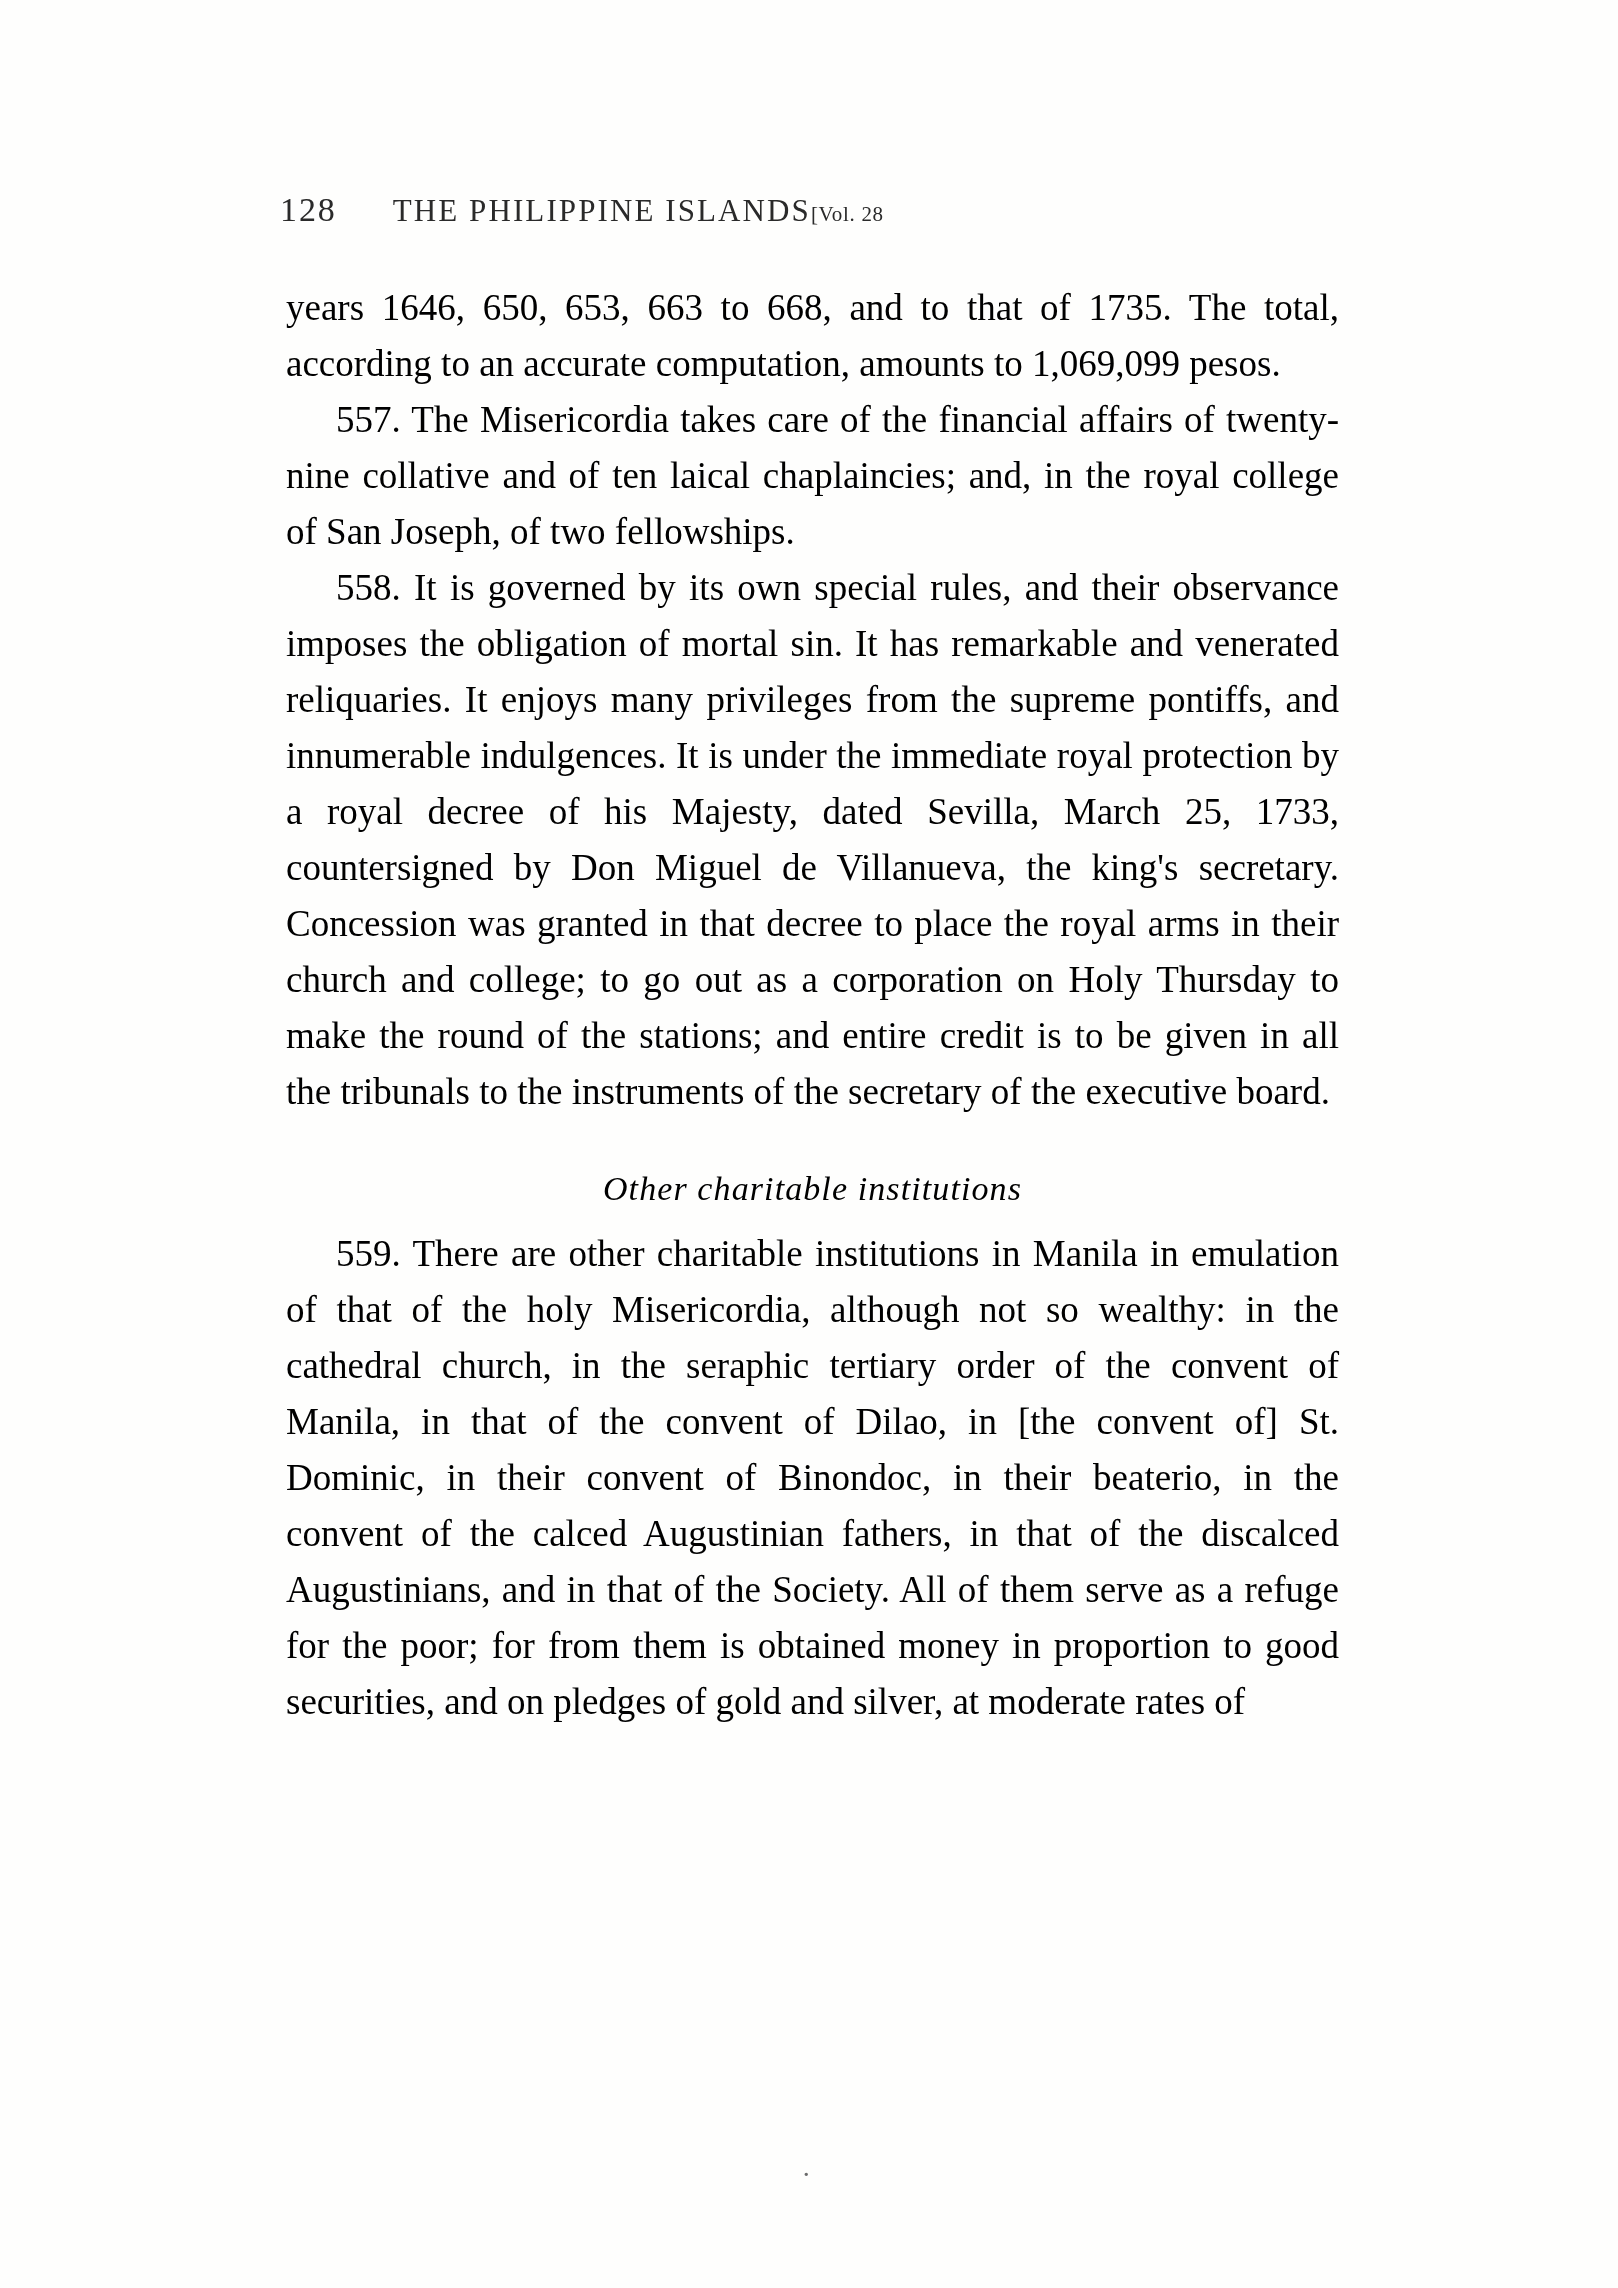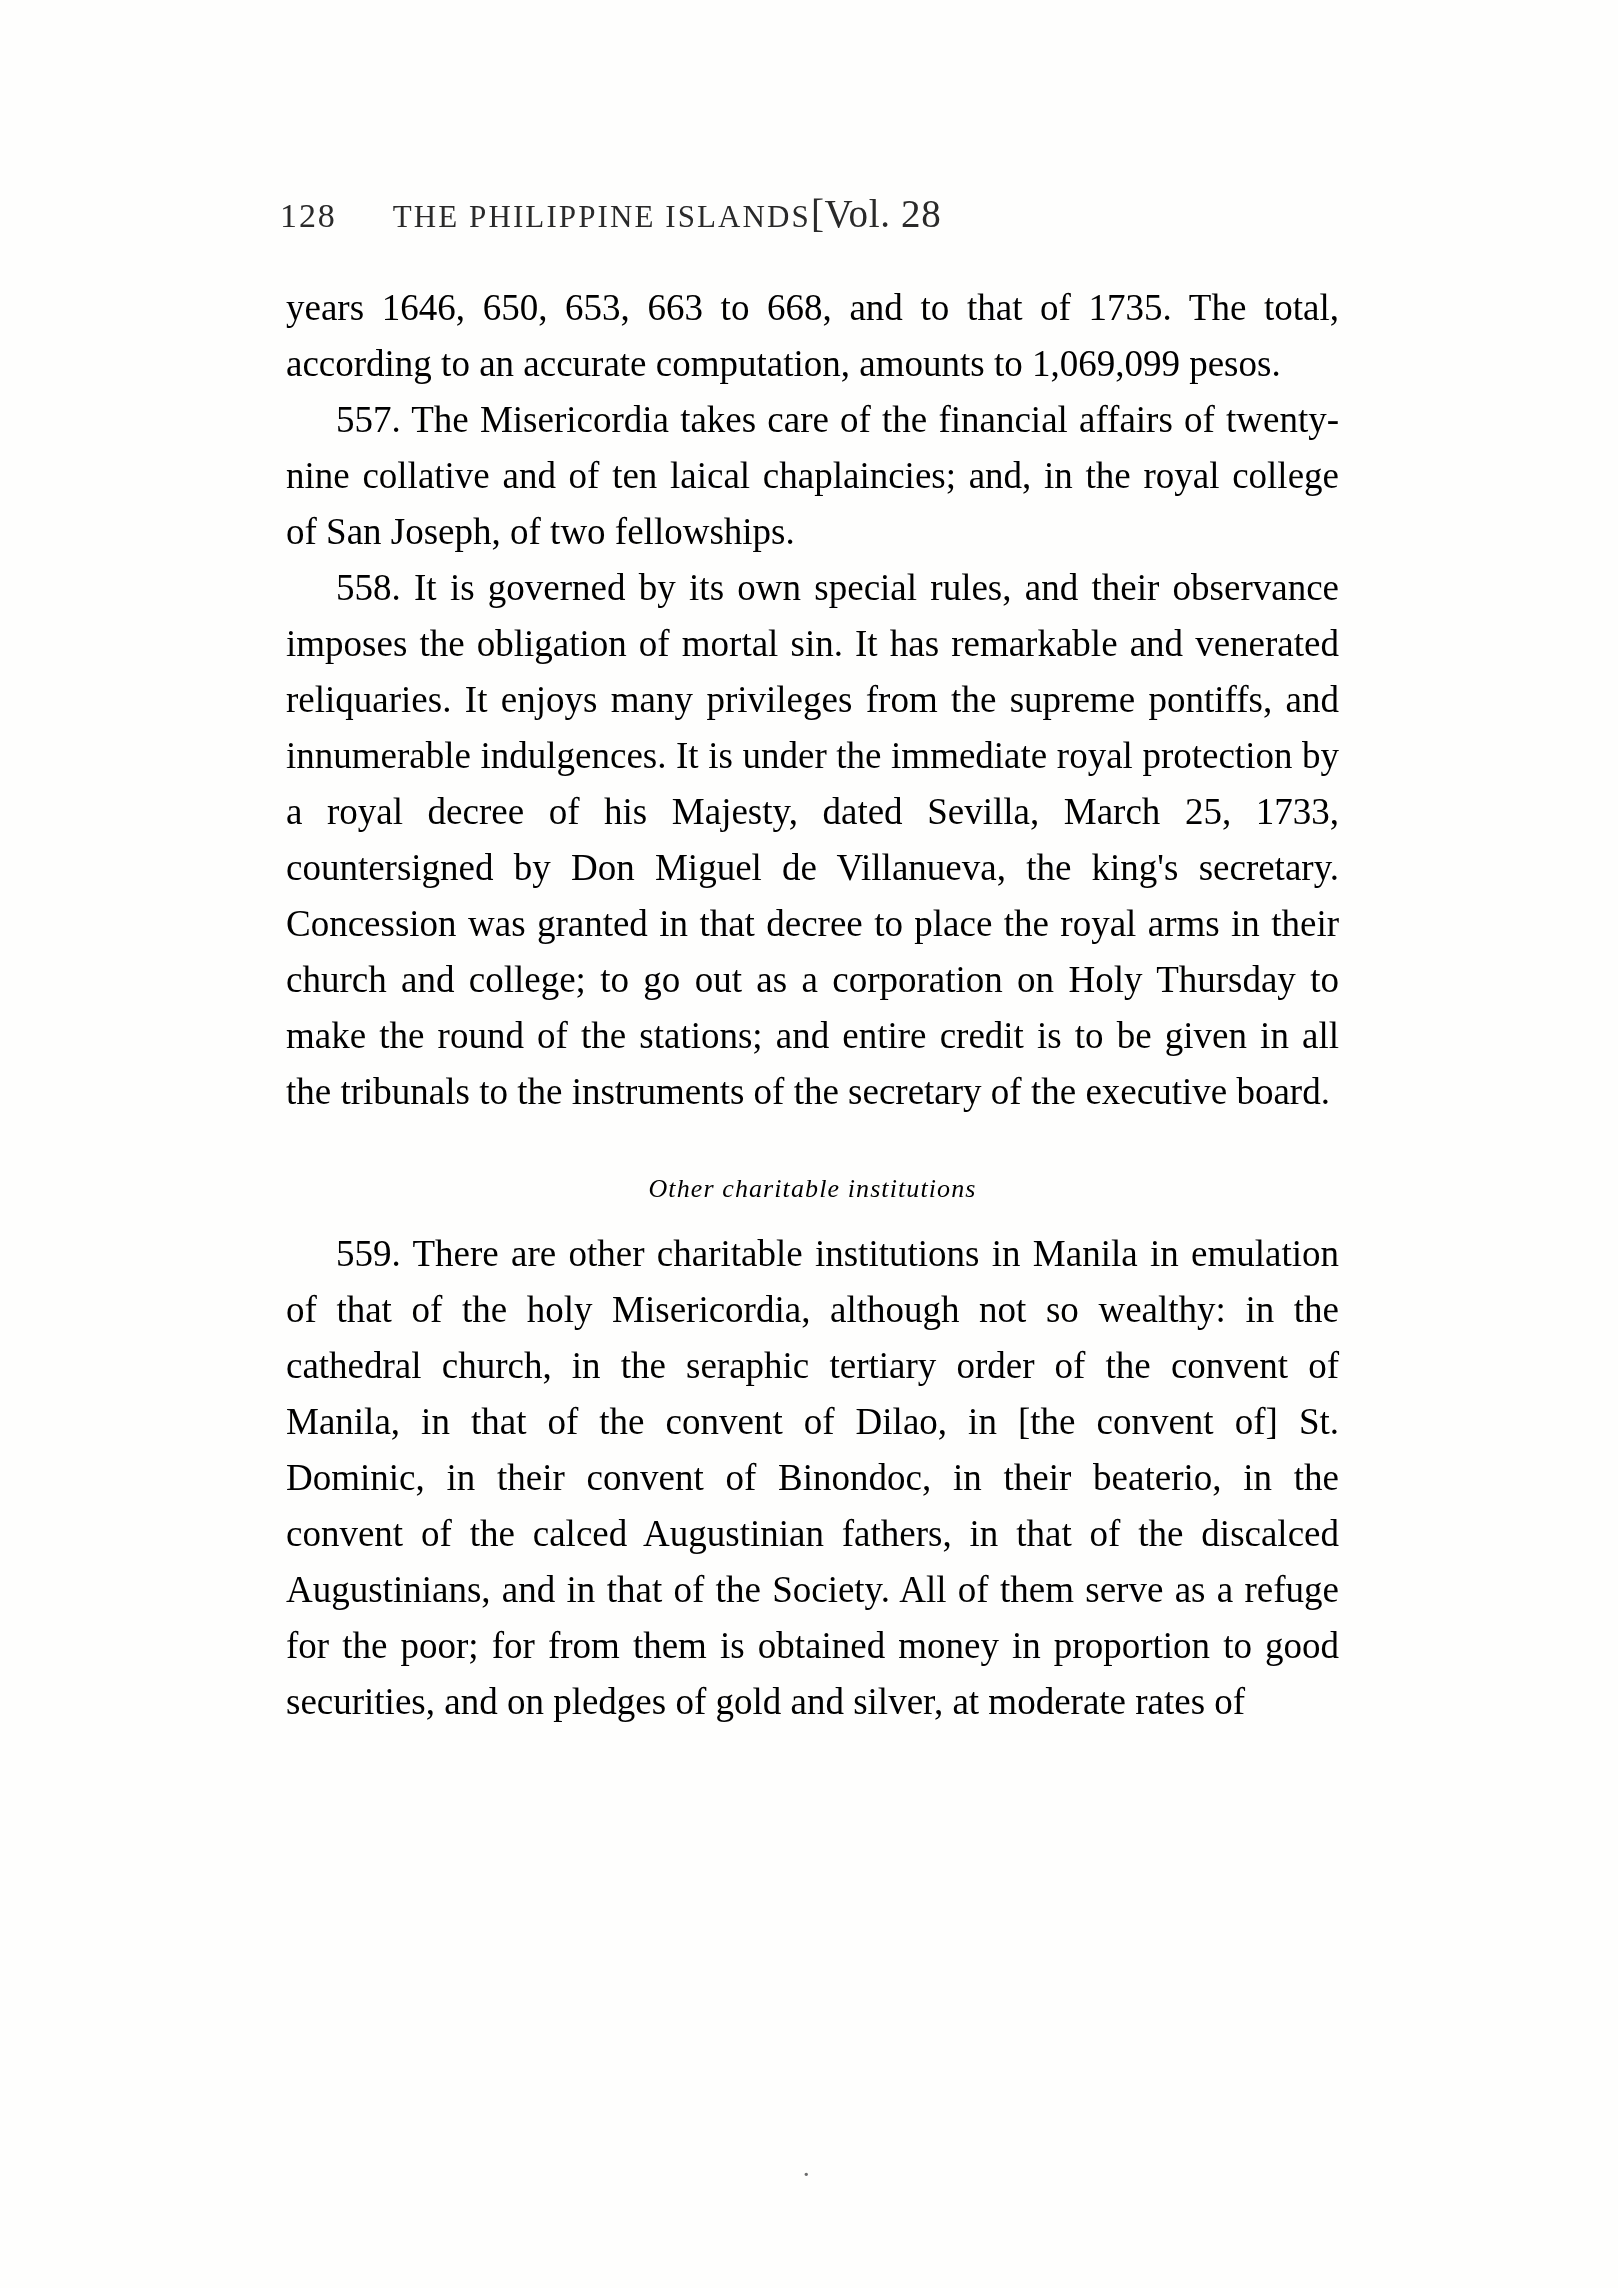--- a/index.html
+++ b/index.html
@@ -36,21 +36,21 @@
   .header .folio {
     font-size: 34px;
     letter-spacing: 1.9px;
   }
   .header .running-title {
     font-size: 31px;
     letter-spacing: 2.1px;
     margin-left: 56px;
   }
   .header .vol {
-    font-size: 39px;
+    font-size: 21px;
     letter-spacing: 0.7px;
   }
   .body-text {
     position: absolute;
     left: 286px;
     top: 280px;
     width: 1053px;
     font-size: 37px;
     line-height: 56px;
     text-align: justify;
@@ -59,21 +59,21 @@
   .body-text p {
     margin: 0;
     text-indent: 0;
   }
   .body-text p.indent {
     text-indent: 50px;
   }
   .subhead {
     text-align: center;
     font-style: italic;
-    font-size: 26px;
+    font-size: 34px;
     letter-spacing: 1.1px;
     margin: 41px 0 9.3px 0 !important;
   }
   .spacer-top {
     margin-top: 1.9px !important;
   }
   .footmark {
     position: absolute;
     left: 797px;
     top: 2158px;

